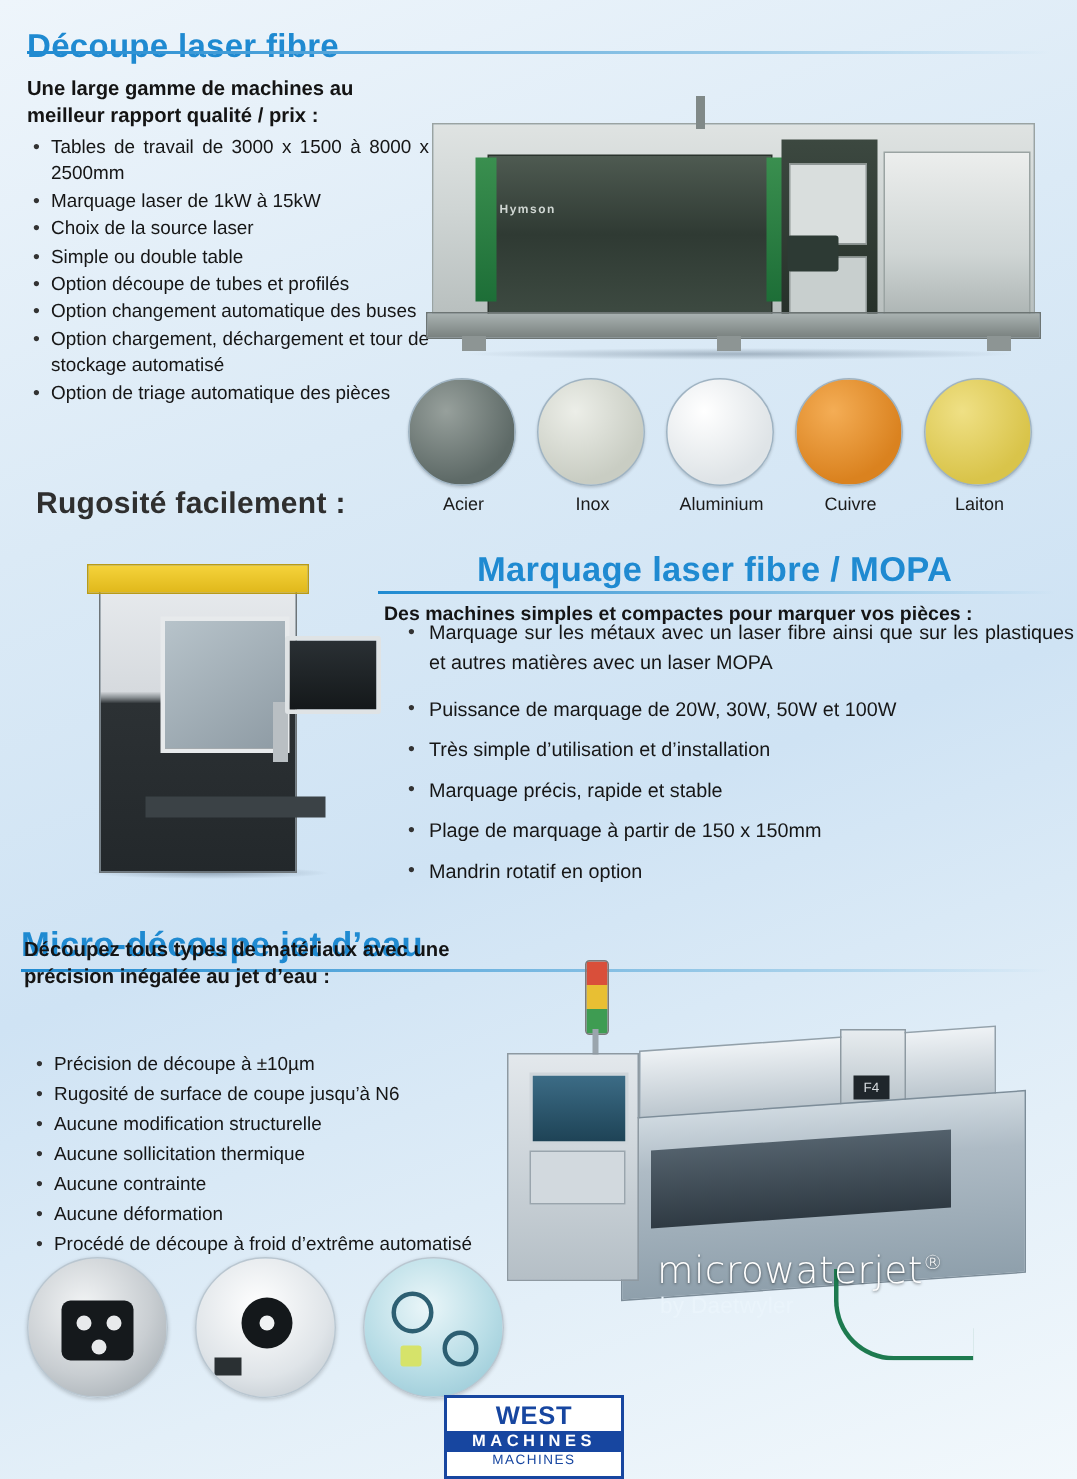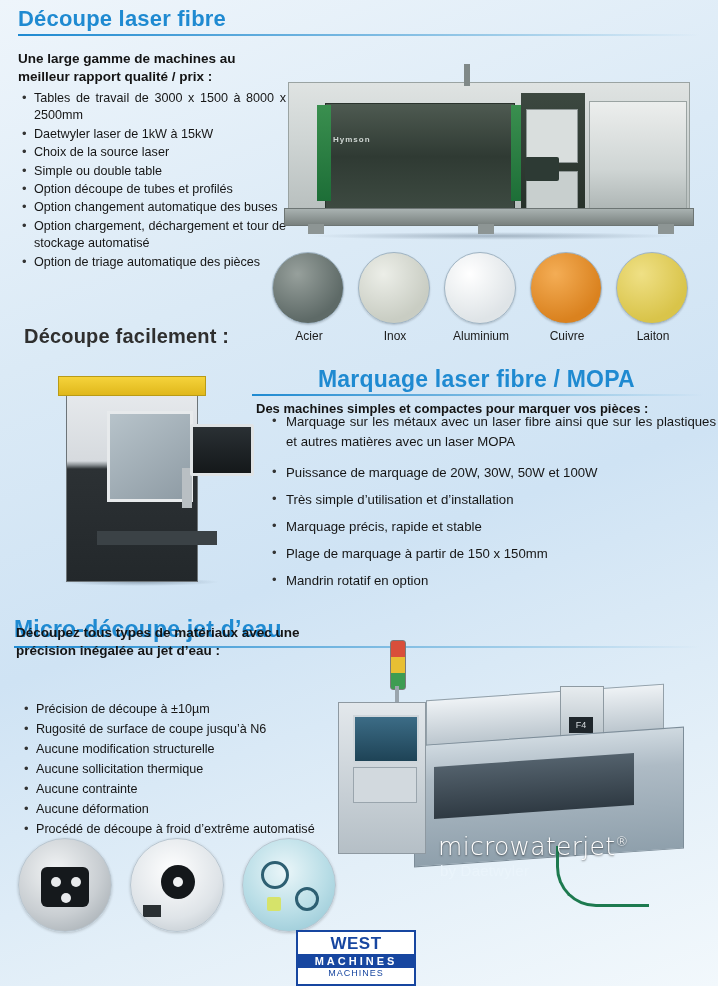--- a/index.html
+++ b/index.html
@@ -281,28 +281,28 @@
   }
   .west .w3 {
     color: #1746a0; font-size: 9px; text-align: center; letter-spacing: 1px;
   }
 </style>
 </head>
 <body>
 
 <div class="page">
 
-  <div class="sec-title" style="left:18px; top:6px;">Découpe laser fibre</div>
+  <div class="sec-title" style="left:18px; top:18px;">Découpe laser fibre</div>
   <div class="sec-rule" style="left:18px; top:34px; width:682px;"></div>
 
   <div class="lead" style="left:18px; top:50px; width:252px;">Une large gamme de machines au meilleur rapport qualité / prix :</div>
 
   <ul class="bullets" style="left:18px; top:90px; width:252px;">
     <li>Tables de travail de 3000 x 1500 à 8000 x 2500mm</li>
-    <li>Daetwyler laser de 1kW à 15kW</li>
+    <li>Marquage laser de 1kW à 15kW</li>
     <li>Choix de la source laser</li>
     <li>Simple ou double table</li>
     <li>Option découpe de tubes et profilés</li>
     <li>Option changement automatique des buses</li>
     <li>Option chargement, déchargement et tour de stockage automatisé</li>
     <li>Option de triage automatique des pièces</li>
   </ul>
 
   <div class="machine1">
     <div class="m1-shadow"></div>
@@ -317,21 +317,21 @@
       <div class="m1-right"></div>
       <div class="m1-logo">Hymson</div>
     </div>
     <div class="m1-mast"></div>
     <div class="m1-rail"></div>
     <div class="m1-foot" style="left:30px;"></div>
     <div class="m1-foot" style="left:200px;"></div>
     <div class="m1-foot" style="left:380px;"></div>
   </div>
 
-  <div class="sec-title dark" style="left:24px; top:325px; font-size:20px;">Découpe facilement :</div>
+  <div class="sec-title dark" style="left:24px; top:325px; font-size:20px;">Rugosité facilement :</div>
 
   <div class="materials">
     <div class="mat" style="left:0px;">
       <div class="disc" style="background:radial-gradient(circle at 35% 30%, #97a09c, #5e6a67 70%);"></div>
       <div class="cap">Acier</div>
     </div>
     <div class="mat" style="left:86px;">
       <div class="disc" style="background:radial-gradient(circle at 35% 30%, #eceee8, #c9cdc3 70%);"></div>
       <div class="cap">Inox</div>
     </div>

